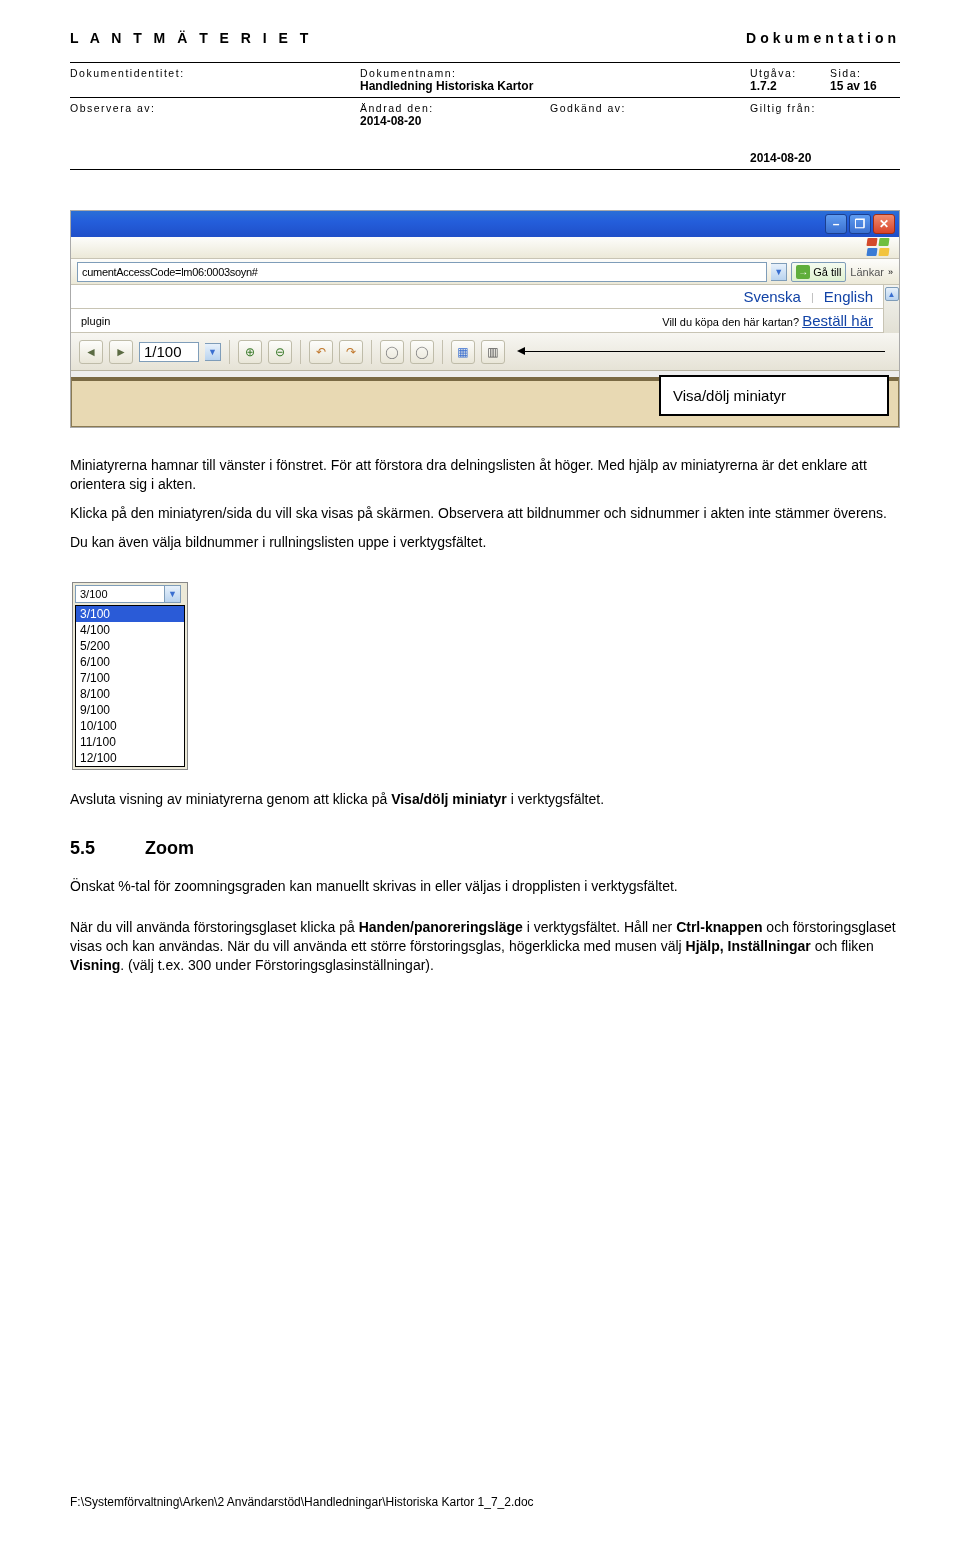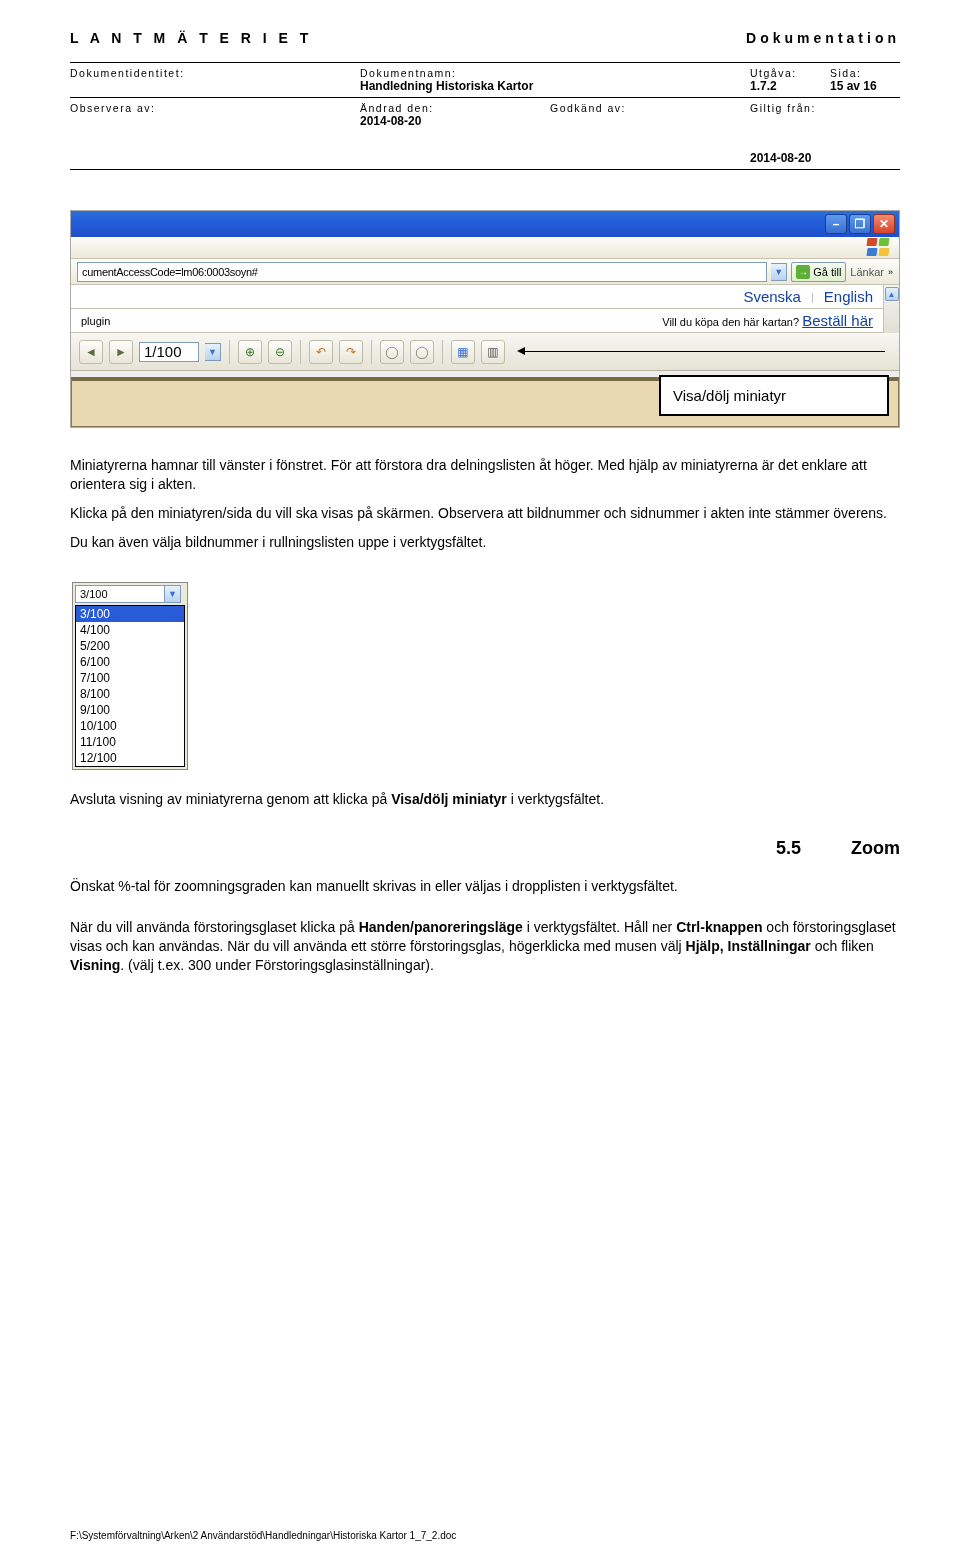--- a/index.html
+++ b/index.html
@@ -112,24 +112,24 @@
 
   
   .ddwrap{display:inline-block;border:1px solid #888;background:#ece9d8;padding:2px;margin:20px 0 10px 2px;}
   .ddtop{display:flex;}
   .ddtop .val2{border:1px solid #7f9db9;background:#fff;height:18px;width:90px;display:flex;align-items:center;padding:0 4px;font-size:11px;}
   .ddlist{border:1px solid #000;background:#fff;width:110px;margin-top:2px;}
   .ddlist div{padding:1px 4px;font-size:12px;}
   .ddlist .sel{background:#2a5bd7;color:#fff;}
 
   h3.sec {
-    font-size:18px; font-weight:bold; margin:30px 0 18px 0; display:flex; gap:50px;justify-content:flex-end;
+    font-size:18px; font-weight:bold; margin:30px 0 18px 0; display:flex; gap:50px;
   }
   .footerpath {
-    position: fixed; bottom: 4px; left: 70px; font-size: 10px; color:#000;
+    position: fixed; bottom: 36px; left: 70px; font-size: 12px; color:#000;
   }
   .chev{font-size:9px;color:#3a6fd0;}
 </style>
 </head>
 <body>
 
 <div class="page">
 
   <div class="hdr-row1">
     <span>L A N T M Ä T E R I E T</span>

